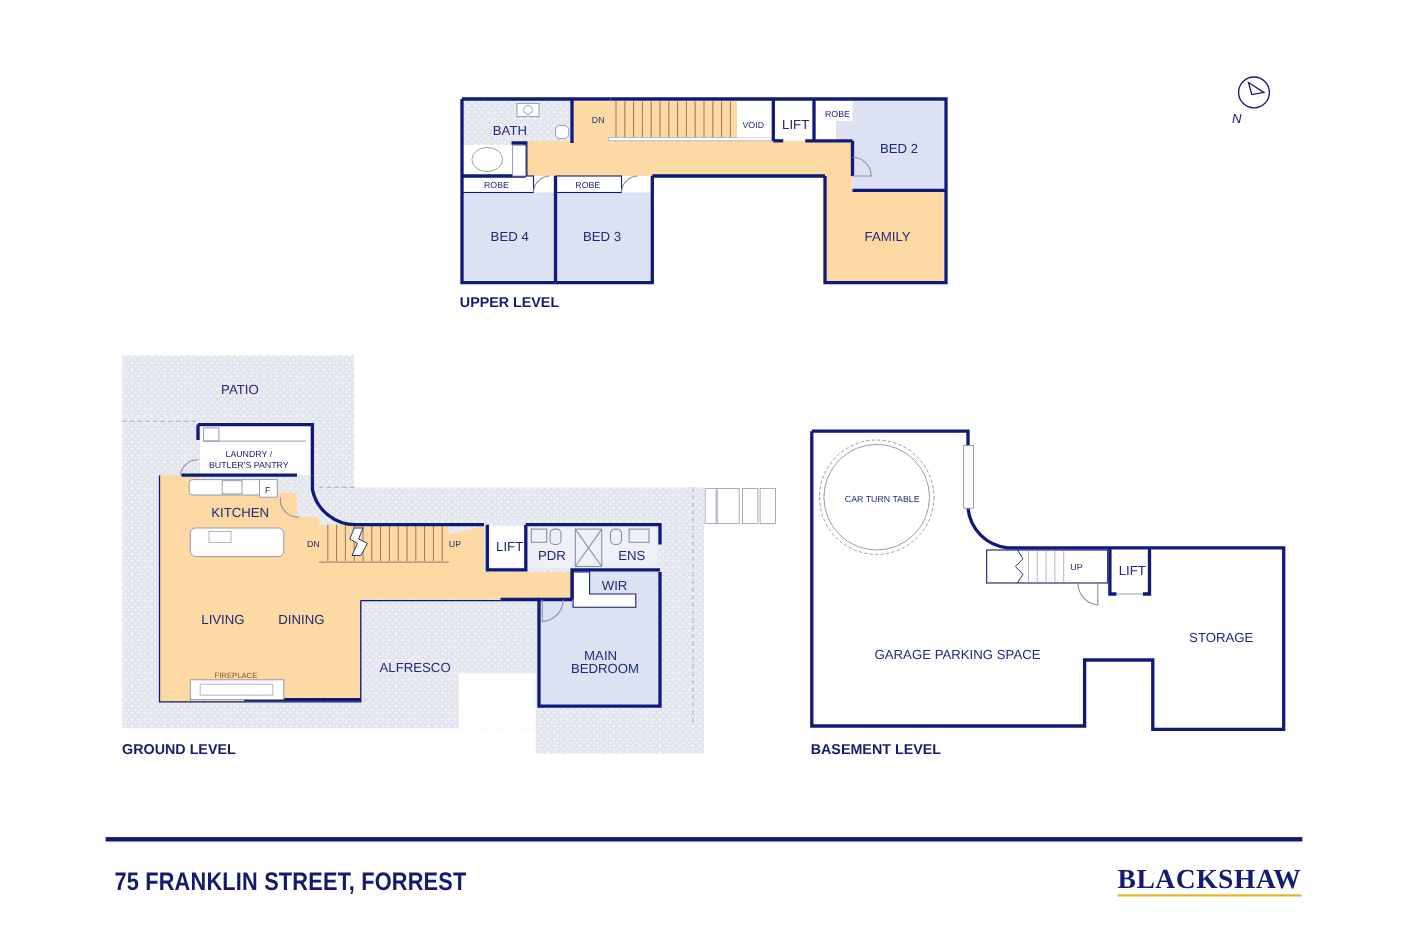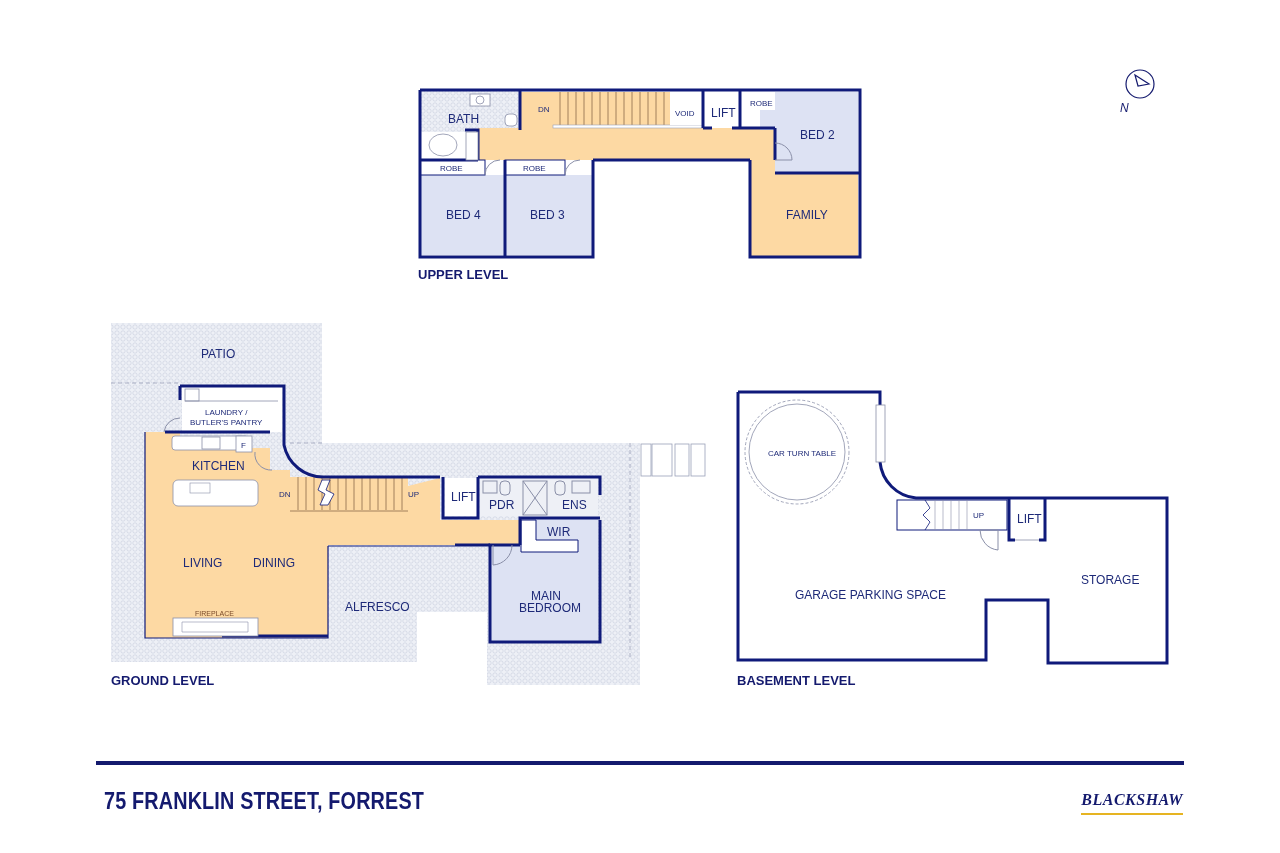--- a/index.html
+++ b/index.html
@@ -5,21 +5,21 @@
   html, body { margin: 0; padding: 0; background: #ffffff; }
   body { width: 1280px; height: 853px; position: relative; overflow: hidden; font-family: "Liberation Sans", sans-serif; }
   svg.plan { position: absolute; left: 0; top: 0; }
   .lbl { font-family: "Liberation Sans", sans-serif; fill: #1e2a78; font-size: 12px; }
   .lbl-sm { font-family: "Liberation Sans", sans-serif; fill: #1e2a78; font-size: 8px; }
   .lbl-xs { font-family: "Liberation Sans", sans-serif; fill: #7a4a2a; font-size: 7px; }
   .lvl { font-family: "Liberation Sans", sans-serif; fill: #141a6e; font-size: 13px; font-weight: bold; }
   .wall { stroke: #0f1a7a; fill: none; }
   .thin { stroke: #8a8fa8; fill: none; stroke-width: 1; }
   .footer-address { position: absolute; left: 104px; top: 788px; font-family: "Liberation Sans", sans-serif; font-weight: bold; font-size: 23px; color: #141a6e; letter-spacing: 0.2px; transform: scaleX(0.86); transform-origin: left center; }
-  .footer-brand { position: absolute; right: 97px; top: 787px; font-family: "Liberation Serif", serif; font-weight: bold; font-size: 16px; color: #141a6e; letter-spacing: 0.5px; border-bottom: 2px solid #e6b422; line-height: 26px; font-style: italic; }
+  .footer-brand { position: absolute; right: 97px; top: 787px; font-family: "Liberation Serif", serif; font-weight: bold; font-size: 25px; color: #141a6e; letter-spacing: 0.5px; border-bottom: 2px solid #e6b422; line-height: 26px; }
   .footer-rule { position: absolute; left: 96px; top: 761px; width: 1088px; height: 4px; background: #141a6e; }
 </style>
 </head>
 <body>
 
 <svg class="plan" width="1280" height="853" viewBox="0 0 1280 853" xmlns="http://www.w3.org/2000/svg">
   <defs>
     <pattern id="pave" width="6" height="6" patternUnits="userSpaceOnUse">
       <rect width="6" height="6" fill="#eef0f6"></rect>
       <circle cx="3" cy="3" r="2.2" fill="none" stroke="#c8ccdc" stroke-width="0.6"></circle>

